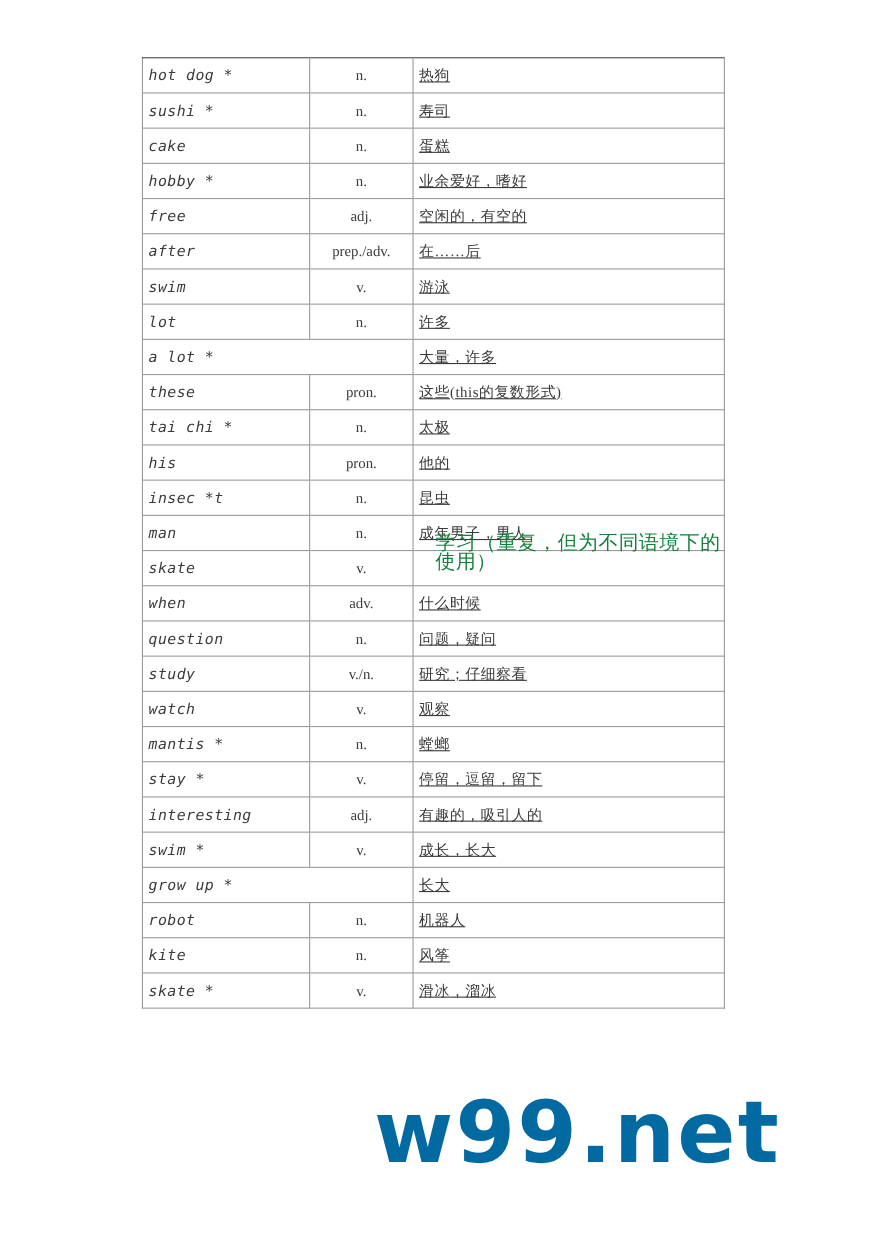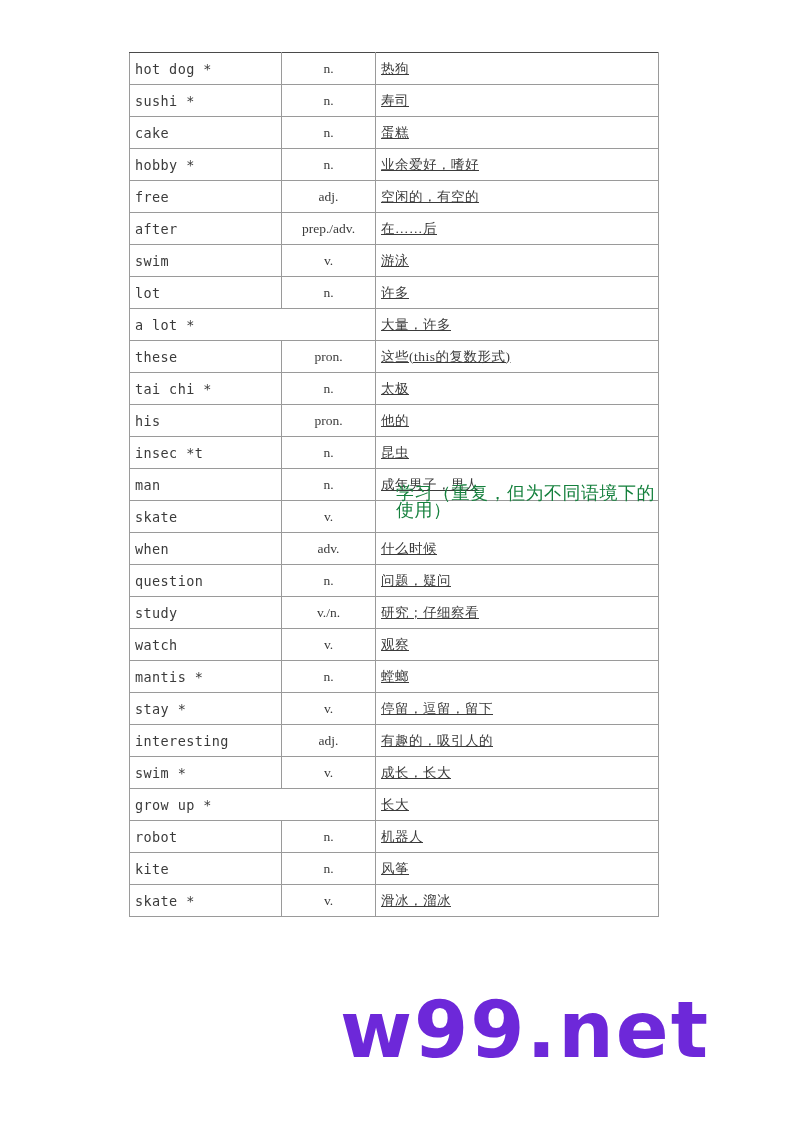--- a/index.html
+++ b/index.html
@@ -19,21 +19,21 @@
   #watermark {
     position: absolute;
     left: 340px;
     top: 985px;
     width: 460px;
     height: 90px;
     font-family: "DejaVu Sans", sans-serif;
     font-weight: bold;
     font-size: 78px;
     letter-spacing: 2px;
-    color: #6d28d9;
+    color: #0369a1;
     line-height: 90px;
     white-space: nowrap;
     user-select: none;
     z-index: 0;
   }
 
   
   #page {
     position: absolute;
     left: 0;
@@ -72,20 +72,21 @@
   
   #vocab-table tr.thick-top > td { border-top: 1.6px solid #4a4a4a; }
 
   td.word {
     font-family: "DejaVu Sans Mono", "Liberation Mono", monospace;
     font-size: 12.5px;
     letter-spacing: 0.4px;
     text-align: left;
     padding-left: 7px;
     color: #3d3d3d;
+    font-style: italic;
   }
   td.pos {
     text-align: center;
     font-size: 13px;
     font-family: "Liberation Serif", serif;
     color: #3d3d3d;
   }
   td.meaning {
     text-align: left;
     padding-left: 8px;

